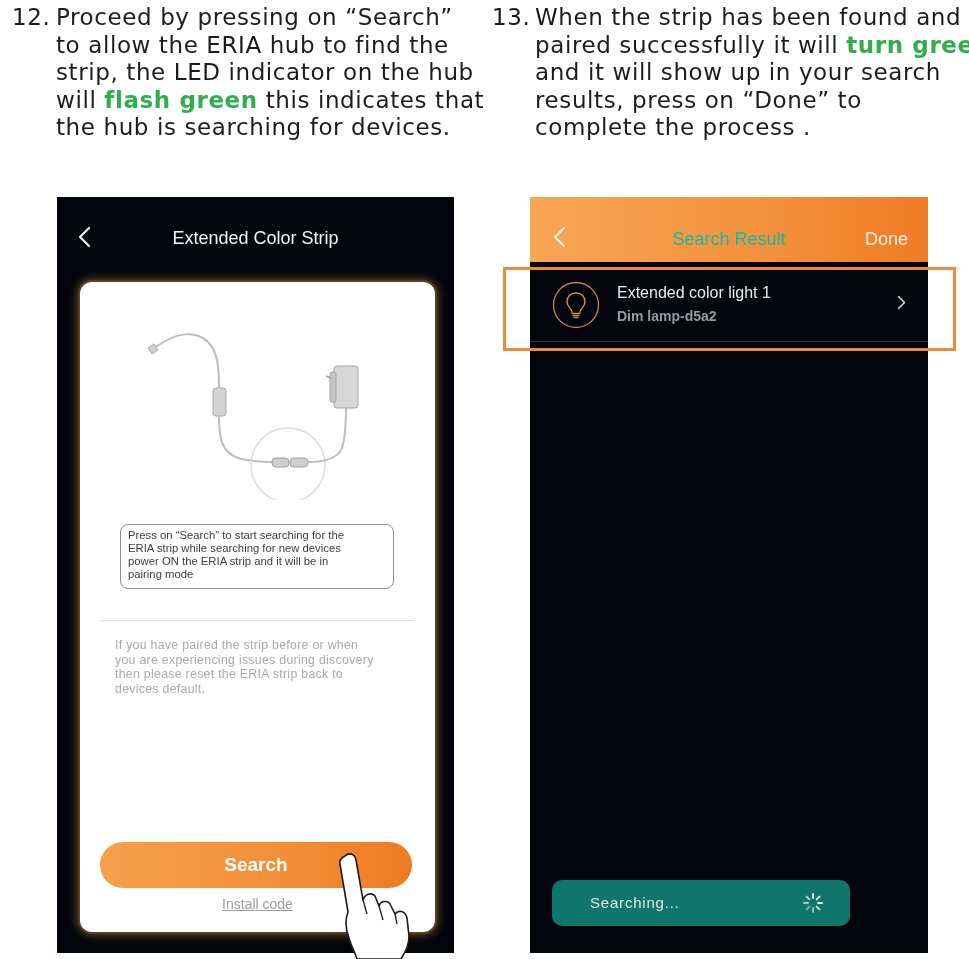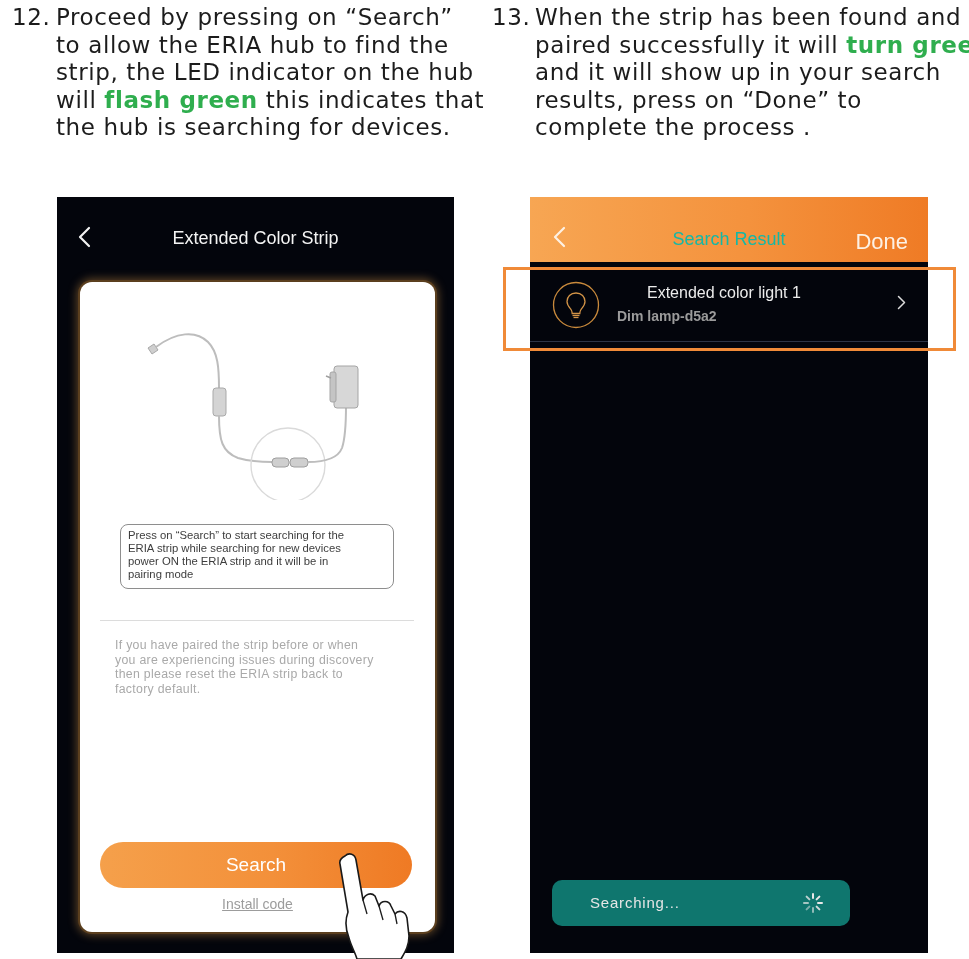--- a/index.html
+++ b/index.html
@@ -36,36 +36,36 @@
               font-family: "Liberation Sans", sans-serif; font-size: 11.3px; line-height: 13px; color: #3d3d3d; padding: 4px 10px 0 7px; }
   .info-box .l { display: block; white-space: nowrap; }
 
   .divider-left { position: absolute; left: 20px; width: 314px; top: 338px; height: 1px; background: #dcdcdc; }
 
   .reset-note { position: absolute; left: 35px; top: 356px; font-family: "Liberation Sans", sans-serif; font-size: 12.3px; line-height: 14.5px; color: #a9a9a9; letter-spacing: 0.3px; }
   .reset-note .l { display: block; white-space: nowrap; }
 
   .search-btn { position: absolute; left: 20px; top: 560px; width: 312px; height: 46px; border-radius: 23px;
                 background: linear-gradient(90deg, #f5a04b 0%, #f3903a 55%, #ef7a24 100%);
-                color: #fff; font-family: "Liberation Sans", sans-serif; font-size: 19px; text-align: center; line-height: 46px; }
+                color: #fff; font-family: "Liberation Sans", sans-serif; font-size: 19px; text-align: center; line-height: 46px; font-weight: bold; }
   .install-link { position: absolute; left: 0; right: 0; top: 614px; text-align: center; font-family: "Liberation Sans", sans-serif;
                   font-size: 14px; color: #9c9c9c; text-decoration: underline; }
 
   .hand { position: absolute; left: 335px; top: 852px; width: 78px; height: 107px; }
 
   
   .orange-header { position: absolute; left: 0; top: 0; width: 100%; height: 65px;
                    background: linear-gradient(90deg, #f7a653 0%, #f4923d 55%, #ef7b25 100%); }
   #phone-right .hdr-title { top: 32px; color: #14b8a6; }
   #phone-right .back-icon { left: 22px; top: 29px; }
-  .done-btn { position: absolute; right: 20px; top: 32px; font-family: "Liberation Sans", sans-serif; font-size: 22px; color: #fdf1e4; margin-left: 16px; }
+  .done-btn { position: absolute; right: 20px; top: 32px; font-family: "Liberation Sans", sans-serif; font-size: 18px; color: #fdf1e4; margin-left: 16px; }
 
   .result-row { position: absolute; left: 0; top: 70px; width: 100%; height: 74px; }
   .bulb-icon { position: absolute; left: 22px; top: 14px; width: 48px; height: 48px; }
-  .result-title { position: absolute; left: 87px; top: 17px; font-family: "Liberation Sans", sans-serif; font-size: 16px; color: #ececec; margin-left: 30px; }
+  .result-title { position: absolute; left: 87px; top: 17px; font-family: "Liberation Sans", sans-serif; font-size: 16px; color: #ececec; }
   .result-sub { position: absolute; left: 87px; top: 41px; font-family: "Liberation Sans", sans-serif; font-size: 14px; color: #9b9b9b; font-weight: bold; }
   .row-chevron { position: absolute; right: 22px; top: 28px; width: 9px; height: 15px; }
   .row-divider { position: absolute; left: 0; right: 0; top: 144px; height: 1px; background: #2d3445; }
 
   .toast { position: absolute; left: 22px; top: 683px; width: 298px; height: 46px; border-radius: 10px; background: #0f766e; }
   .toast-text { position: absolute; left: 38px; top: 14px; font-family: "Liberation Sans", sans-serif; font-size: 15px; color: #e6e6e6; letter-spacing: 0.8px; }
   .spinner-icon { position: absolute; right: 26px; top: 12px; width: 22px; height: 22px; }
 
   .highlight-rect { position: absolute; left: 503px; top: 267px; width: 453px; height: 84px; border: 3px solid #f08a38; }
 </style>
@@ -128,21 +128,21 @@
       <span class="l">power ON the ERIA strip and it will be in</span>
       <span class="l">pairing mode</span>
     </div>
 
     <div class="divider-left"></div>
 
     <div class="reset-note">
       <span class="l">If you have paired the strip before or when</span>
       <span class="l">you are experiencing issues during discovery</span>
       <span class="l">then please reset the ERIA strip back to</span>
-      <span class="l">factory default.</span>
+      <span class="l">devices default.</span>
     </div>
 
     <div class="search-btn">Search</div>
     <div class="install-link">Install code</div>
   </div>
 </div>
 
 <svg class="hand" viewBox="0 0 78 107">
   <path d="M10 4 C14 0, 20 2, 21 8 L28 48 C30 42, 36 40, 40 44 L44 54 C46 48, 54 48, 56 54 L60 62 C63 58, 70 58, 72 66 L74 84 C74 94, 70 100, 66 107 L22 107 C20 100, 16 94, 14 86 C10 76, 10 68, 13 60 L5 12 C4 8, 6 6, 10 4 Z" fill="#ffffff" stroke="#1a1a1a" stroke-width="1.6" stroke-linejoin="round"></path>
   <path d="M28 48 L32 62" fill="none" stroke="#1a1a1a" stroke-width="1.3"></path>

